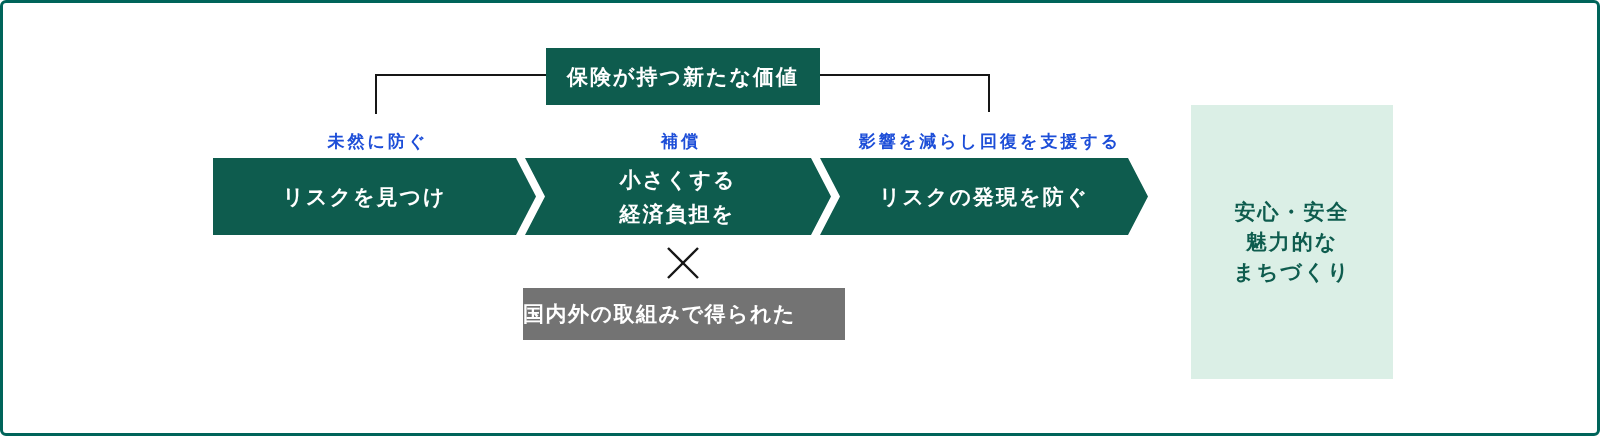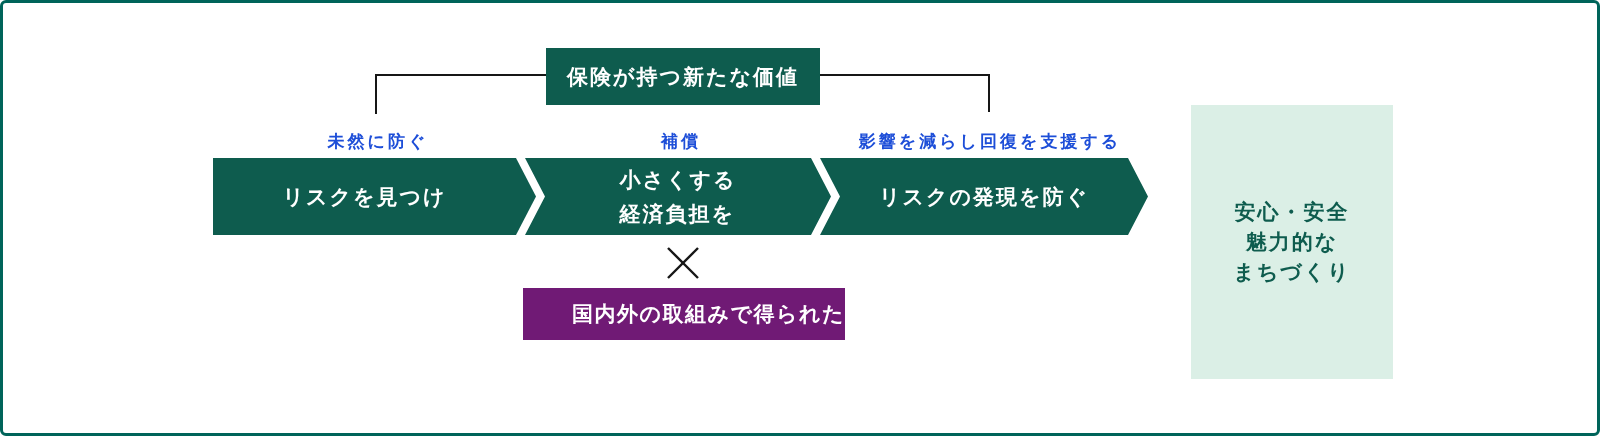--- a/index.html
+++ b/index.html
@@ -61,22 +61,22 @@
     left: 817px; width: 328px; padding-left: 20px; padding-right: 20px;
     clip-path: polygon(0 0, calc(100% - 20px) 0, 100% 50%, calc(100% - 20px) 100%, 0 100%, 20px 50%);
   }
   
   .multiply {
     position: absolute; left: 662px; top: 242px; width: 36px; height: 36px;
   }
   
   .resource-box {
     position: absolute;
-    background: #701a75;
-    display: flex; align-items: center; justify-content: flex-end;
+    background: #737373;
+    display: flex; align-items: center; justify-content: flex-start;
     color: #ffffff; font-weight: bold; font-size: 21px; letter-spacing: 1.5px;
     white-space: nowrap;
   }
   .resource-1 { left: 520px; top: 285px; width: 322px; height: 52px; }
   .resource-2 { left: 482px; top: 337px; width: 398px; height: 55px; }
   
   .outcome-box {
     position: absolute;
     left: 1188px; top: 82px; width: 202px; height: 274px;
     background: #dbefe6;

